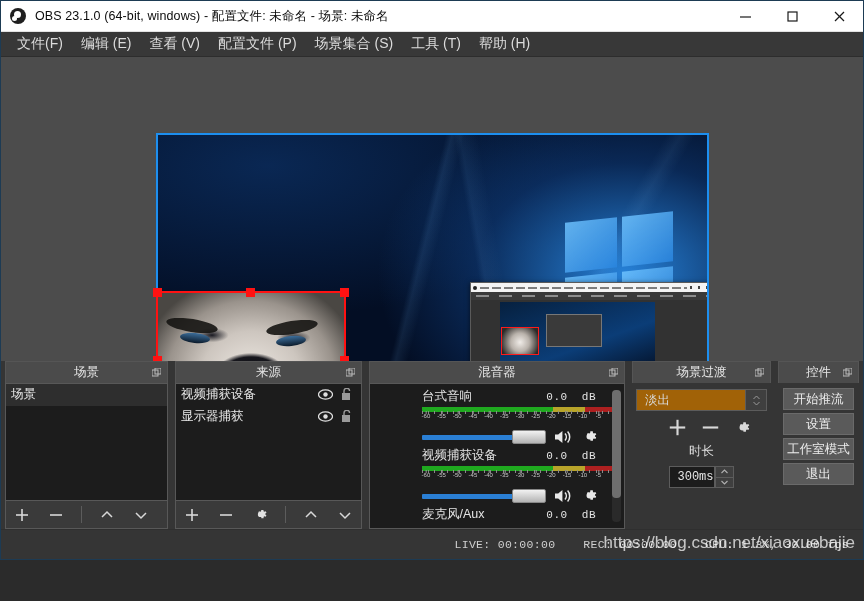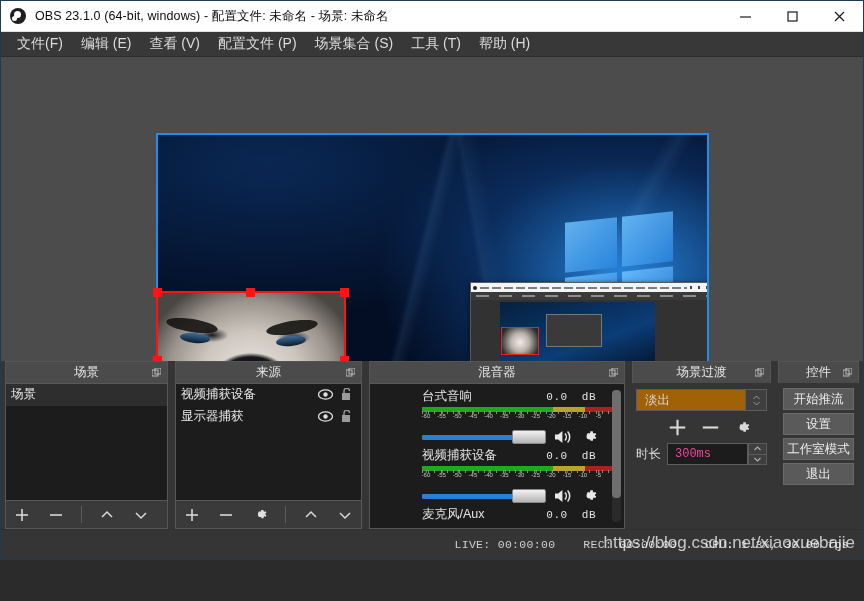--- a/index.html
+++ b/index.html
@@ -333,28 +333,28 @@
     border: 1px solid #5c5c5c; border-left: none;
     display: flex; flex-direction: column;
     align-items: center; justify-content: center; gap: 1px;
     color: #9a9a9a;
   }
   .trans-btns {
     display: flex; align-items: center; justify-content: flex-end;
     gap: 14px; padding-right: 16px; height: 26px;
     color: #d6d6d6;
   }
-  .dur-row { display: flex; align-items: center; gap: 6px; margin-top: 3px; }
+  .dur-row { display: flex; align-items: center; gap: 6px; margin-top: 3px; flex-direction: column; }
   .dur-row .lbl { font-size: 12.5px; color: #dcdcdc; }
   .spin {
     display: flex; height: 22px; flex: 1 1 auto; max-width: 108px;
   }
   .spin .val {
     flex: 1 1 auto; background: #1c1c1c; border: 1px solid #5c5c5c;
-    color: #ec4899; font-size: 12px;
+    color: #e5e5e5; font-size: 12px;
     font-family: "Liberation Mono", monospace;
     display: flex; align-items: center; padding-left: 7px;
   }
   .spin .arrows {
     width: 19px; display: flex; flex-direction: column;
   }
   .spin .arrows span {
     flex: 1; background: #3f3f3f; border: 1px solid #5c5c5c;
     display: flex; align-items: center; justify-content: center;
     color: #b0b0b0; font-size: 7px;

